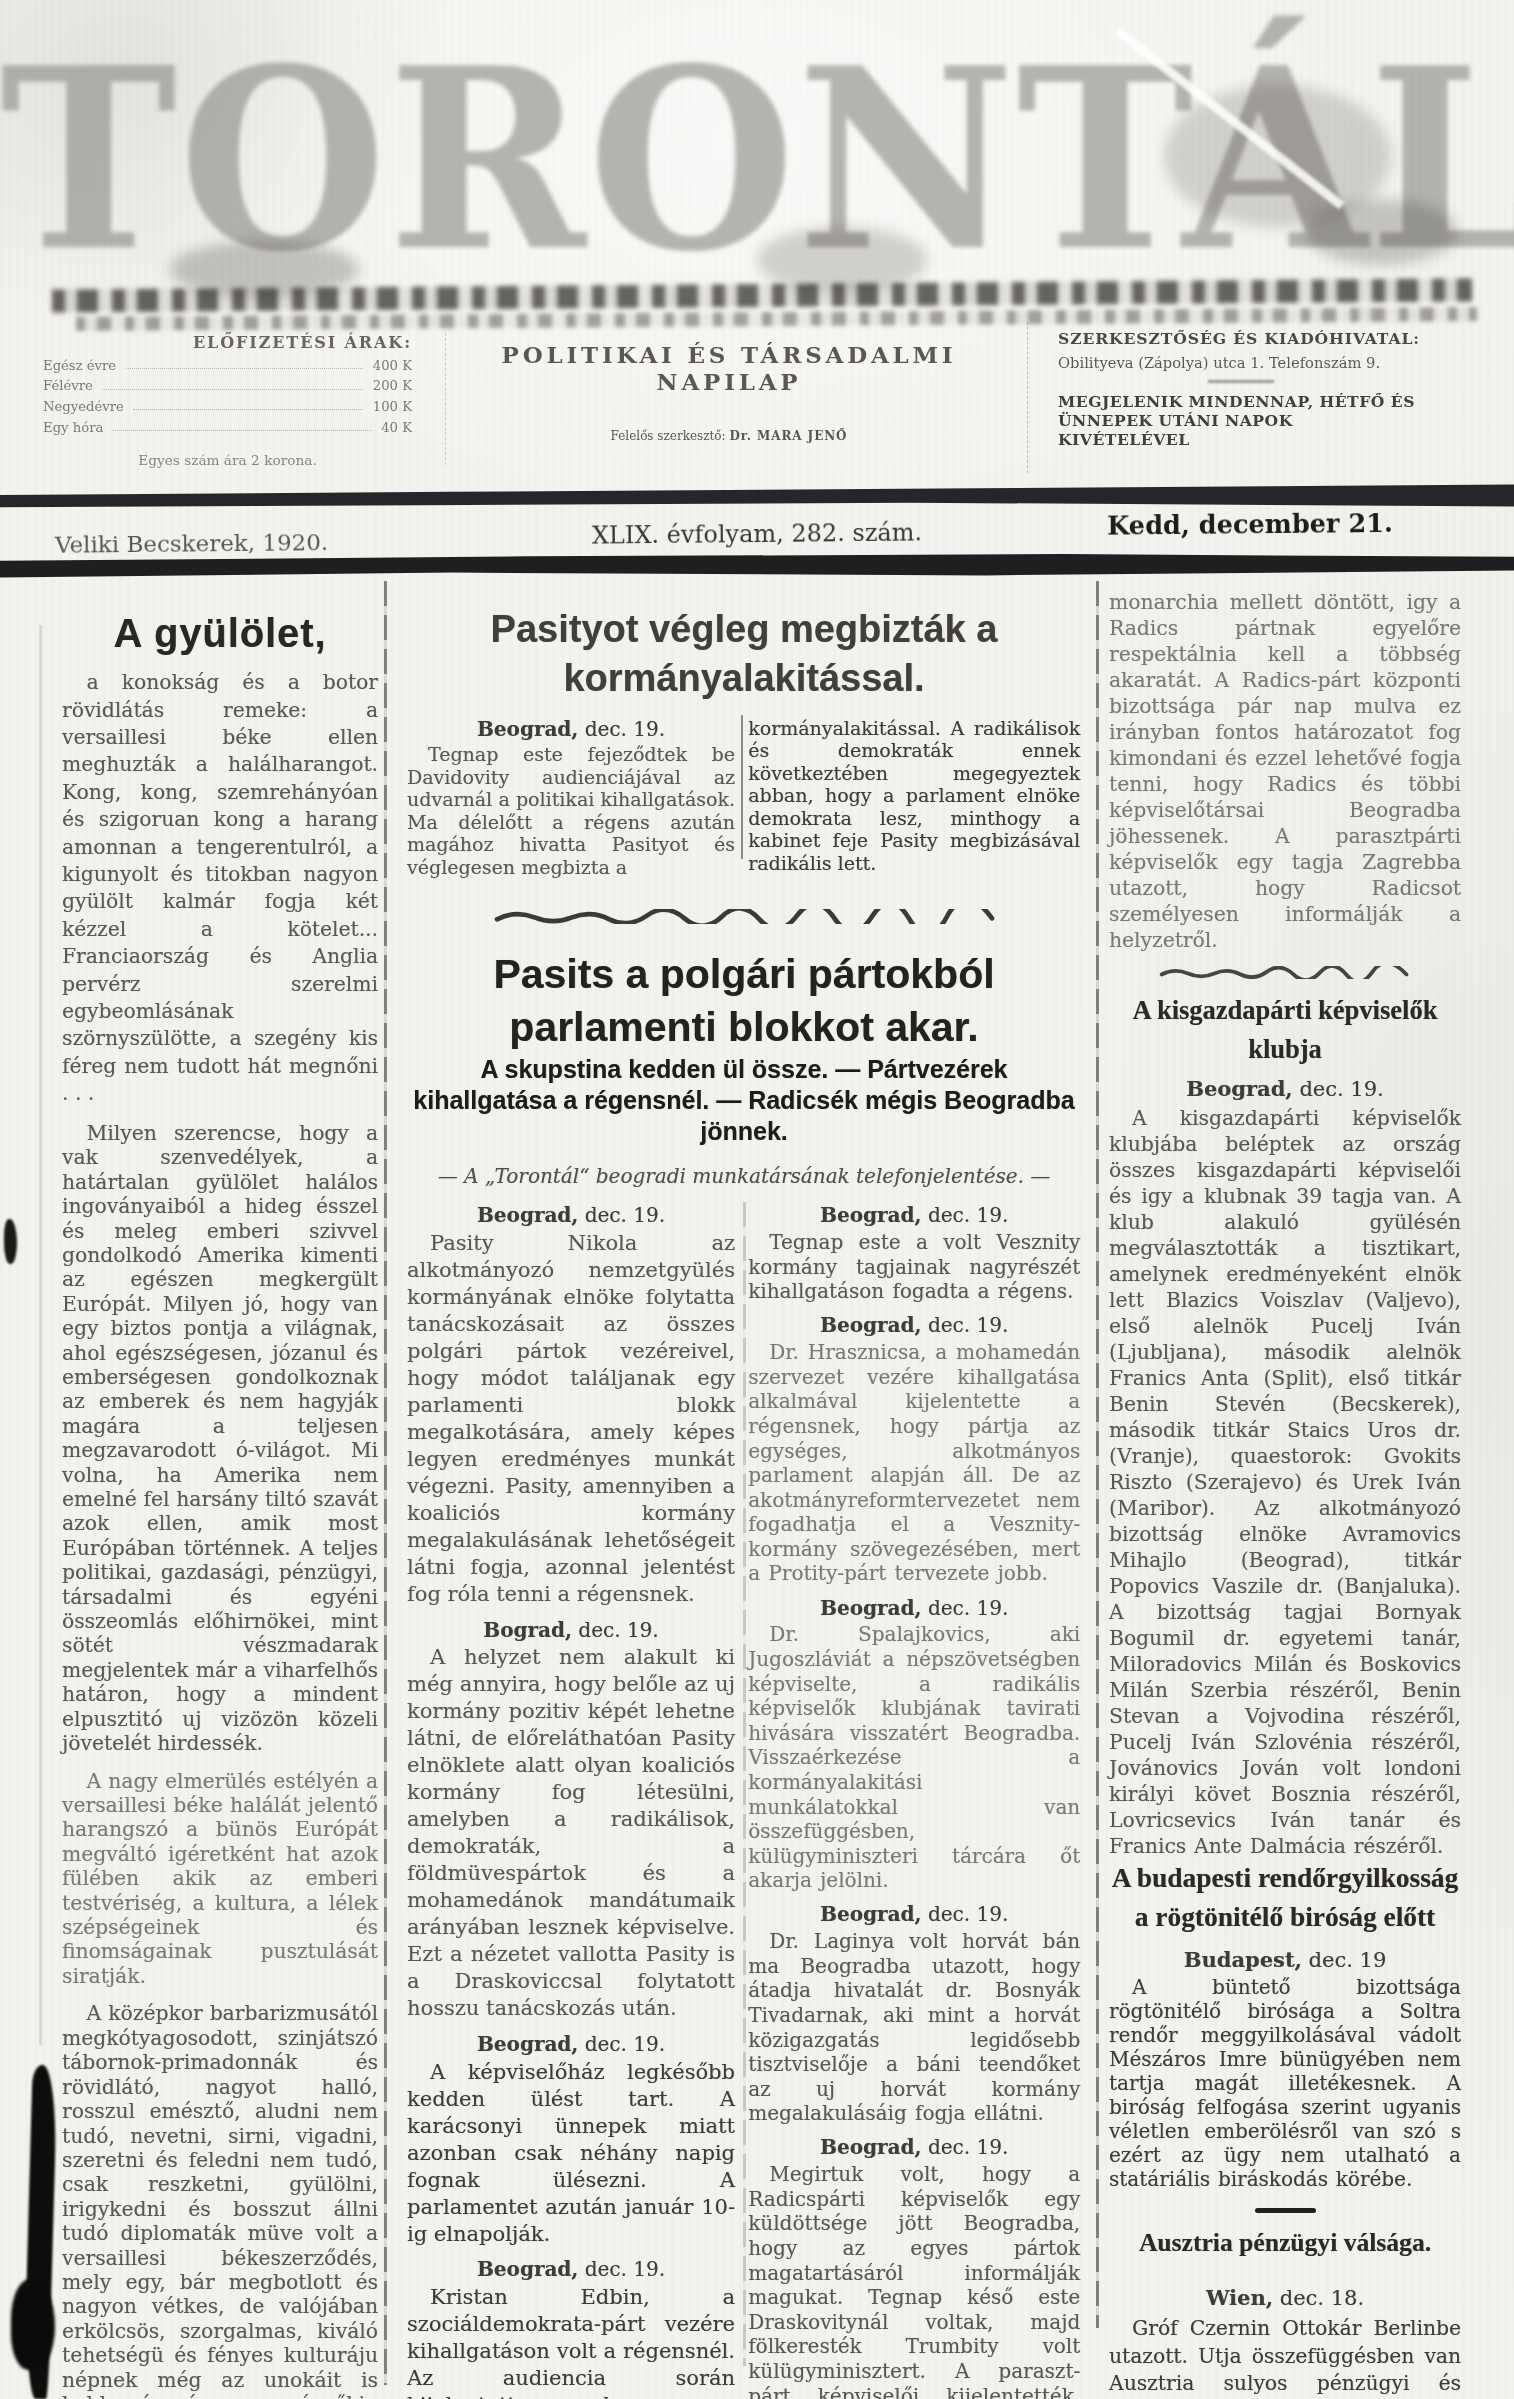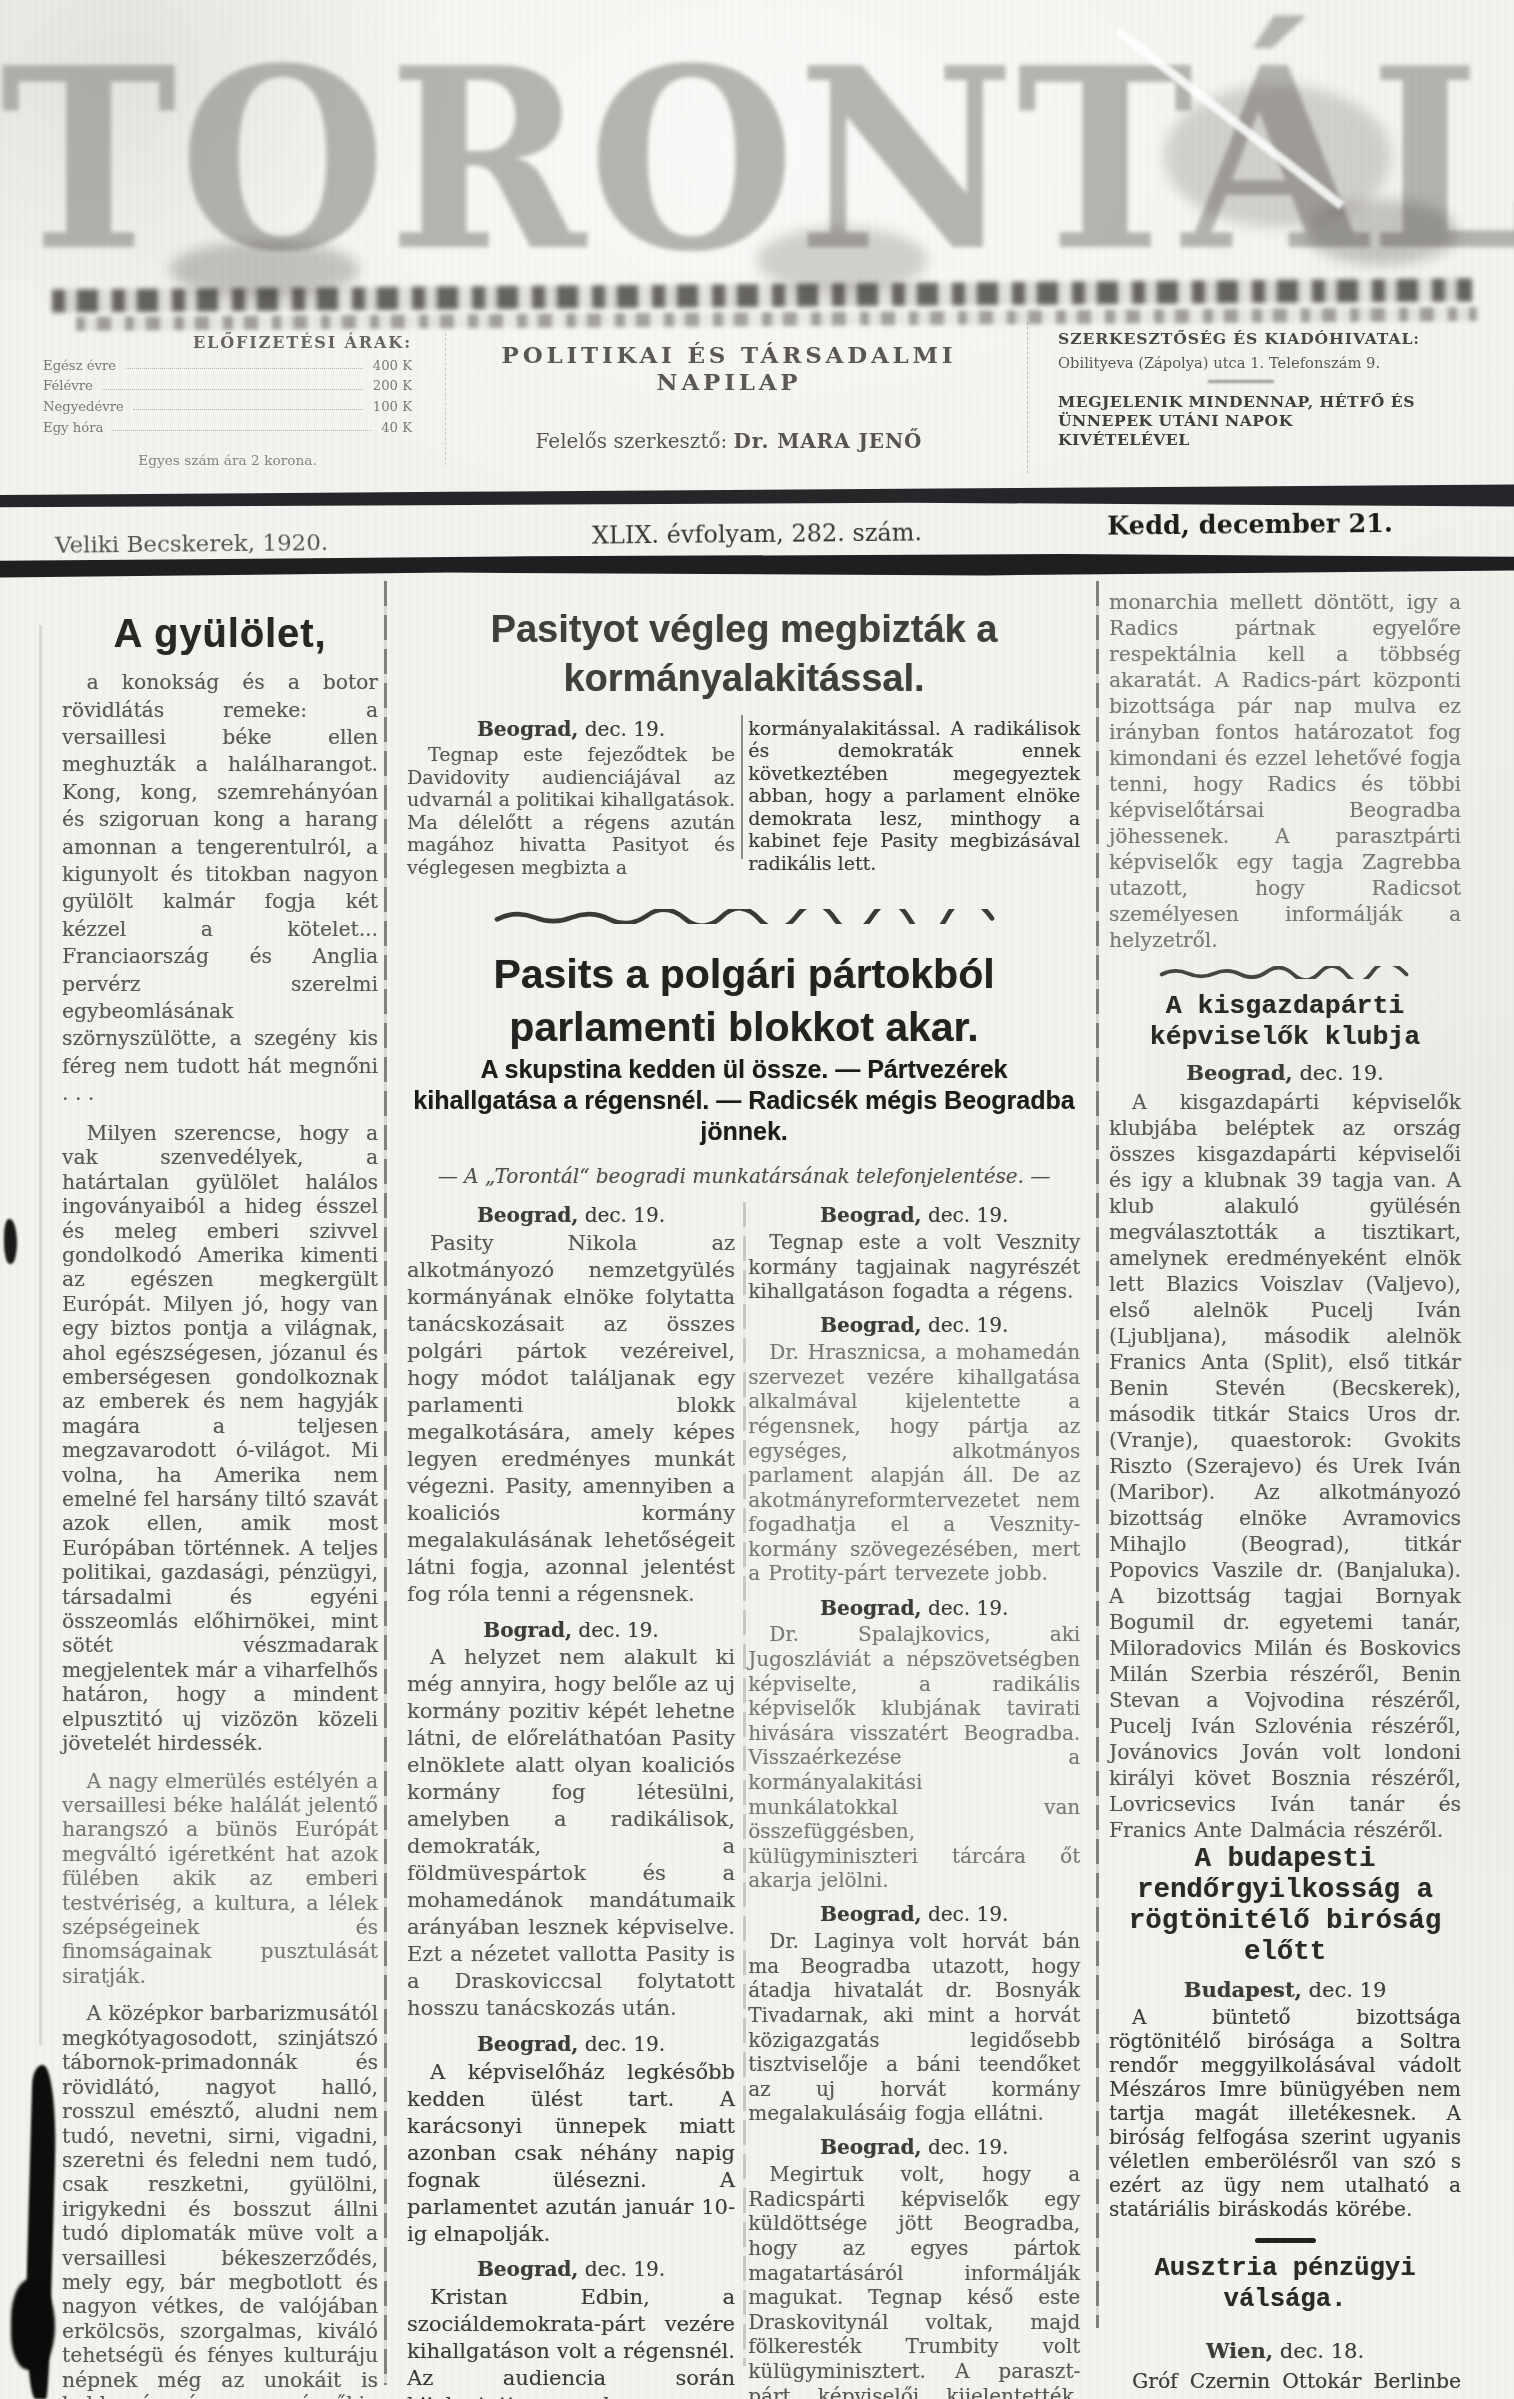--- a/index.html
+++ b/index.html
@@ -42,21 +42,21 @@
       rgba(60,57,52,.45) 21px 35px, rgba(160,156,150,.15) 35px 49px);
   }
   
   .subbox{left:43px;top:333px;width:369px;color:#4c4944;}
   .subtitle-l{text-align:right;font-size:16px;font-weight:bold;letter-spacing:1.9px;color:#45423d;filter:blur(0.5px);opacity:.8;}
   .subrow{display:flex;align-items:flex-end;font-size:13.2px;margin-top:5.7px;opacity:.72;filter:blur(0.4px);}
   .subrow .leader{flex:1;border-bottom:1.9px dotted rgba(90,85,78,.55);margin:0 9.5px 3.8px 9.5px;}
   .subnote{text-align:center;font-size:13.7px;margin-top:17px;opacity:.65;filter:blur(0.5px);}
   .centerbox{left:483px;top:341px;width:492px;text-align:center;}
   .papersub{font-size:23px;letter-spacing:3.8px;color:#403d38;font-weight:bold;filter:blur(0.7px);opacity:.85;}
-  .editorline{margin-top:34px;font-size:20px;color:#3d3a35;filter:blur(0.5px);opacity:.85;}
+  .editorline{margin-top:34px;font-size:12px;color:#3d3a35;filter:blur(0.5px);opacity:.85;}
   .editorline b{letter-spacing:0.9px;}
   .officebox{left:1058px;top:329px;width:365px;color:#33312d;}
   .off1{font-size:15.6px;font-weight:bold;letter-spacing:0.9px;filter:blur(0.4px);opacity:.88;}
   .off2{font-size:14.7px;margin-top:5.7px;filter:blur(0.4px);opacity:.8;}
   .offdash{width:66px;height:2.8px;background:rgba(70,66,60,.5);margin:9.5px auto;filter:blur(0.8px);}
   .off3{font-size:15.6px;font-weight:bold;letter-spacing:0.5px;filter:blur(0.4px);opacity:.92;}
   .vsep{border-left:1.9px dashed rgba(80,76,70,.55);}
   
   .ruleA{left:-7.6px;top:484px;width:1529px;height:24.6px;background:#17161a;opacity:.93;filter:blur(0.6px);
     clip-path:polygon(0 45%,30% 32%,62% 18%,100% 2%,100% 92%,60% 76%,28% 86%,0 95%);}
@@ -90,21 +90,21 @@
   .a2body{display:flex;margin-top:15px;}
   .a2left{width:328px;}
   .a2right{width:332px;margin-left:13.2px;}
   .a2left .news{font-size:21px;line-height:27px;text-indent:23px;}
   .a2right .news{font-size:20px;line-height:24.6px;text-indent:21px;word-spacing:1.9px;}
   .news{margin:0 0 5.7px 0;}
   .dlrow{margin-top:9.5px;}
   
   .col3{left:1109px;top:589px;width:352px;}
   .c3p{font-size:20.3px;line-height:26px;text-indent:23px;word-spacing:1.4px;margin:0;}
-  .h3{text-align:center;font-family:Liberation Mono, monospace;font-weight:bold;font-size:26.5px;line-height:31px;color:#2b2926;filter:blur(0.4px);}
+  .h3{text-align:center;font-family:Liberation Serif, serif;font-weight:bold;font-size:26.5px;line-height:39px;color:#2b2926;filter:blur(0.4px);}
   .c3 .dl{font-size:21px;}
   .dash-div{width:61px;height:4.7px;background:#232120;border-radius:2.8px;margin:17px auto 9.5px auto;filter:blur(0.7px);}
   
   .edgebar{left:28px;top:2065px;width:24.6px;height:334px;background:#0e0d0c;border-radius:40% 60% 10% 50%/6% 28% 18% 40%;filter:blur(1px);transform:rotate(1.6deg);}
   .edgebulge{left:11.4px;top:2279px;width:44px;height:91px;background:#0c0b0a;border-radius:50% 60% 55% 45%;filter:blur(1.5px);}
   .inkblob{left:3.8px;top:1219px;width:13.2px;height:45px;background:#1c1a18;border-radius:40% 60% 50% 50%;filter:blur(0.9px);}
   .lmargin{left:39px;top:625px;width:2.8px;height:1420px;background:rgba(70,64,56,.14);}
 </style>
 </head>
 <body>

